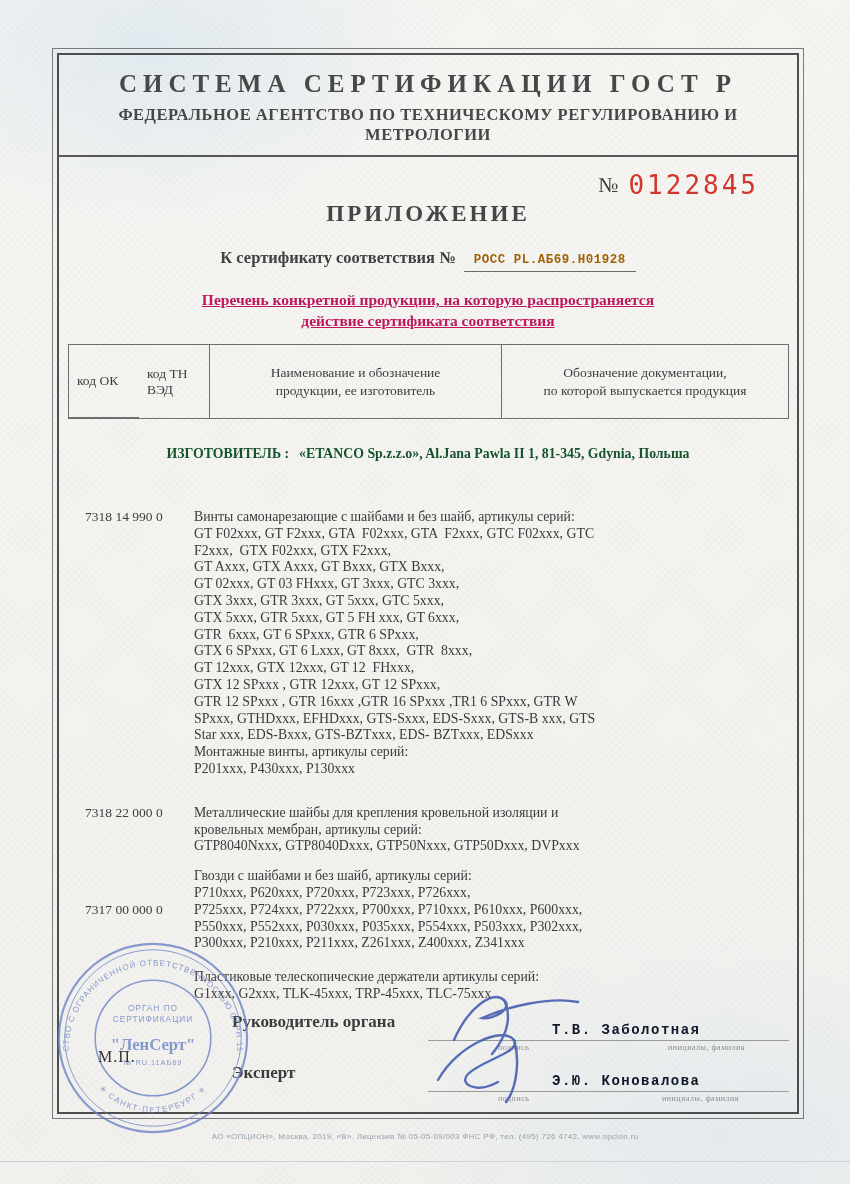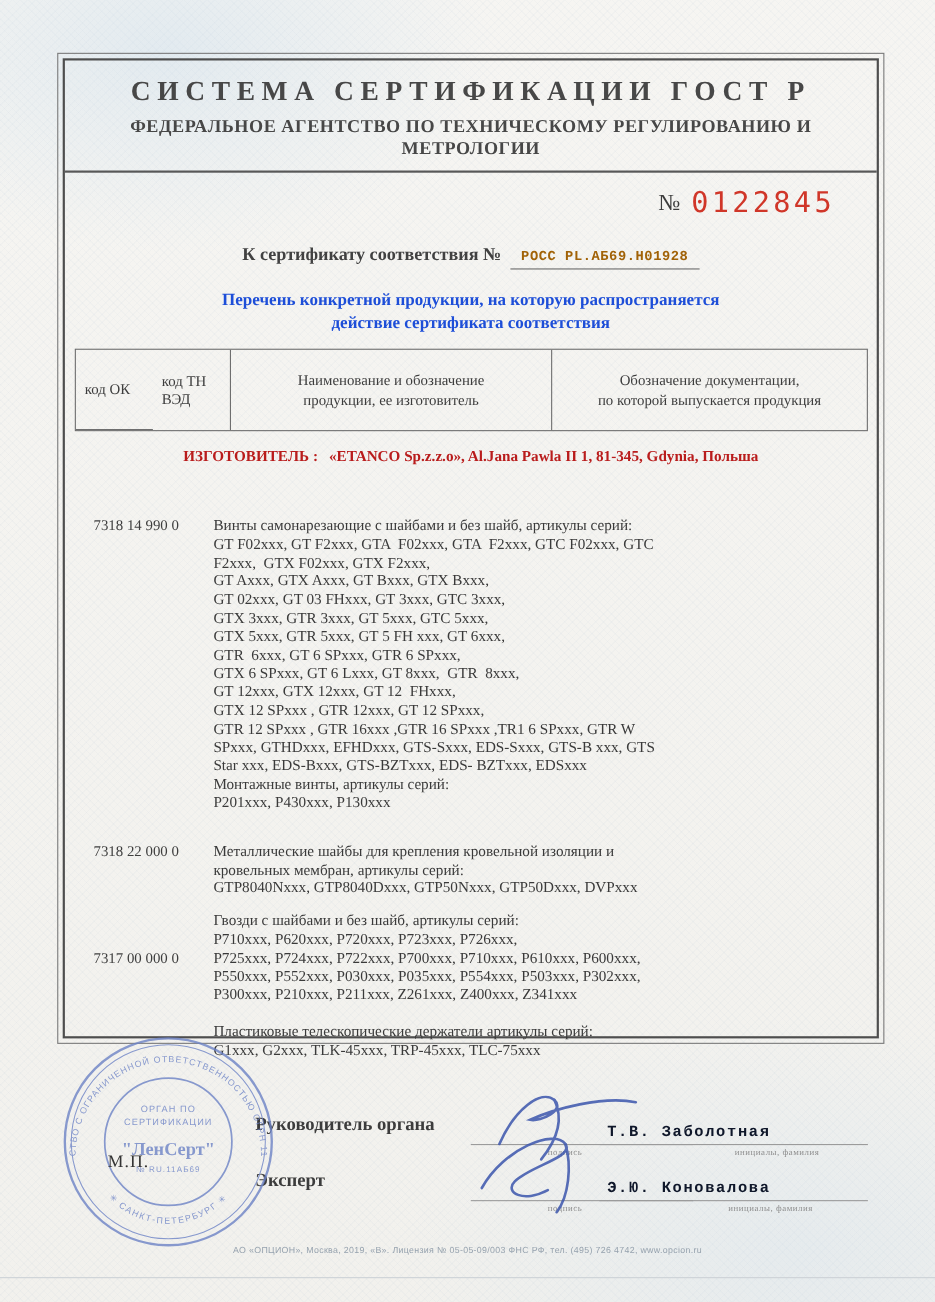--- a/index.html
+++ b/index.html
@@ -6,49 +6,49 @@
   body{
     width:850px;height:1184px;position:relative;overflow:hidden;
     font-family:"Liberation Serif", serif;color:#3d3d3d;
     background:
       radial-gradient(ellipse 420px 260px at 18% 4%, rgba(190,215,235,.35), rgba(190,215,235,0) 70%),
       radial-gradient(ellipse 500px 300px at 85% 96%, rgba(200,220,238,.30), rgba(200,220,238,0) 70%),
       repeating-linear-gradient(45deg, rgba(130,160,190,.045) 0 1px, transparent 1px 5px),
       repeating-linear-gradient(-45deg, rgba(130,160,190,.045) 0 1px, transparent 1px 5px),
       linear-gradient(#f6f5f2,#f2f1ed);
   }
-  .frame{position:absolute;left:52px;top:48px;width:752px;height:901px;border:1px solid #7a7a7a;padding:4px;box-sizing:border-box;}
+  .frame{position:absolute;left:52px;top:48px;width:752px;height:1071px;border:1px solid #7a7a7a;padding:4px;box-sizing:border-box;}
   .frame-inner{width:100%;height:100%;border:2px solid #4e4e4e;box-sizing:border-box;position:relative;}
 
   .head{padding-top:15px;text-align:center;border-bottom:2px solid #585858;padding-bottom:10px;}
   .head-title{font-size:25px;font-weight:bold;letter-spacing:6px;color:#474747;}
   .head-agency{font-size:16.5px;font-weight:bold;letter-spacing:.5px;margin-top:7px;color:#474747;}
 
   .serial{margin-top:13px;text-align:right;padding-right:38px;white-space:nowrap;}
   .serial-no{font-size:21px;color:#3c3c3c;vertical-align:2px;margin-right:10px;}
   .serial-val{font-family:"DejaVu Sans Mono", monospace;font-size:26px;letter-spacing:3px;color:#d03629;}
 
   .app-title{text-align:center;font-size:23px;font-weight:bold;letter-spacing:3px;margin-top:1px;color:#454545;}
 
   .cert-line{margin-top:21px;text-align:center;}
   .cert-label{font-size:16.5px;font-weight:bold;color:#414141;}
   .cert-val{display:inline-block;width:172px;margin-left:8px;border-bottom:1px solid #6b6b6b;
     font-family:"Liberation Mono", monospace;font-size:12.5px;font-weight:bold;letter-spacing:.5px;
     padding-bottom:4px;text-align:center;vertical-align:baseline;color:#a16207;}
 
-  .purpose{margin-top:17px;text-align:center;font-size:15.5px;font-weight:bold;line-height:21px;color:#1d4ed8;white-space:pre-line;}
+  .purpose{margin-top:17px;text-align:center;font-size:15.5px;font-weight:bold;line-height:21px;color:#be185d;white-space:pre-line;text-decoration:underline;}
 
   .spec-table{margin:13px 8px 0 9px;border:1px solid #6e6e6e;display:grid;grid-template-columns:141px 292px 1fr;height:73px;}
   .spec-c1{border-right:1px solid #6e6e6e;display:flex;flex-direction:row;font-size:13.5px;}
   .spec-c1 > div{flex:1;display:flex;align-items:center;padding-left:8px;}
   .spec-c1 > div:first-child{border-bottom:1px solid #6e6e6e;}
   .spec-c2{border-right:1px solid #6e6e6e;display:flex;align-items:center;justify-content:center;text-align:center;font-size:13.5px;line-height:18px;white-space:pre-line;}
   .spec-c3{display:flex;align-items:center;justify-content:center;text-align:center;font-size:13.5px;line-height:18px;white-space:pre-line;}
 
-  .manufacturer{margin-top:15px;text-align:center;font-size:13.8px;font-weight:bold;color:#b91c1c;}
+  .manufacturer{margin-top:27px;text-align:center;font-size:13.8px;font-weight:bold;color:#14532d;}
   .manufacturer .mlabel{margin-right:10px;}
 
   .products{margin-top:47px;}
   .prow{display:grid;grid-template-columns:96px 452px 1fr;column-gap:13px;padding-left:26px;}
   .pcode{font-size:13.5px;white-space:nowrap;color:#3e3e3e;}
   .ptext{font-size:13.8px;line-height:16.8px;white-space:pre;color:#3a3a3a;}
   .pdocs{font-size:13.8px;line-height:17.5px;white-space:pre;color:#3a3a3a;}
   .mt27{margin-top:27px;} .mt13{margin-top:13px;} .mt17{margin-top:17px;}
   .code-offset{padding-top:34px;}
 
@@ -72,20 +72,21 @@
 
     <div class="head">
       <div class="head-title">СИСТЕМА  СЕРТИФИКАЦИИ  ГОСТ  Р</div>
       <div class="head-agency">ФЕДЕРАЛЬНОЕ АГЕНТСТВО ПО ТЕХНИЧЕСКОМУ РЕГУЛИРОВАНИЮ И МЕТРОЛОГИИ</div>
     </div>
 
     <div class="serial">
       <span class="serial-no">№</span><span class="serial-val">0122845</span>
     </div>
 
+    <div class="app-title">ПРИЛОЖЕНИЕ</div>
 
     <div class="cert-line">
       <span class="cert-label">К сертификату соответствия №</span><span class="cert-val">РОСС PL.АБ69.H01928</span>
     </div>
 
     <div class="purpose">Перечень конкретной продукции,  на которую распространяется
 действие сертификата соответствия</div>
 
     <div class="spec-table">
       <div class="spec-c1">

